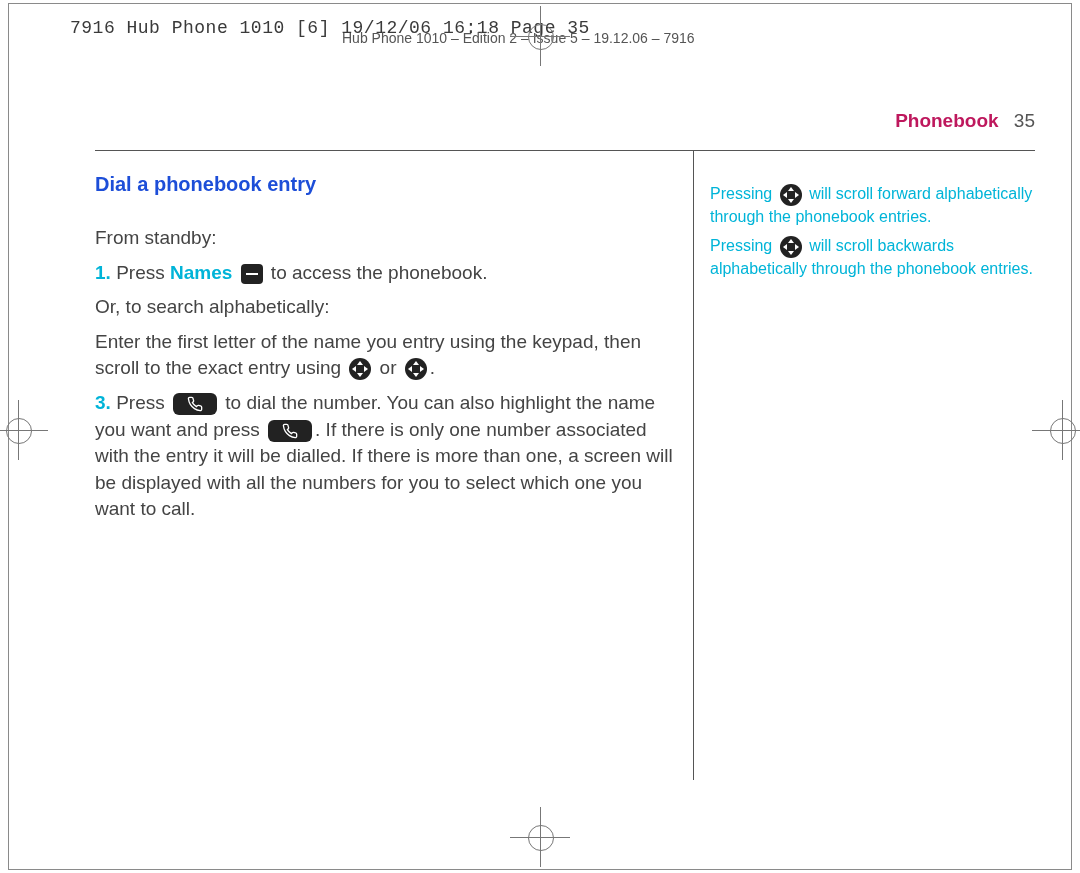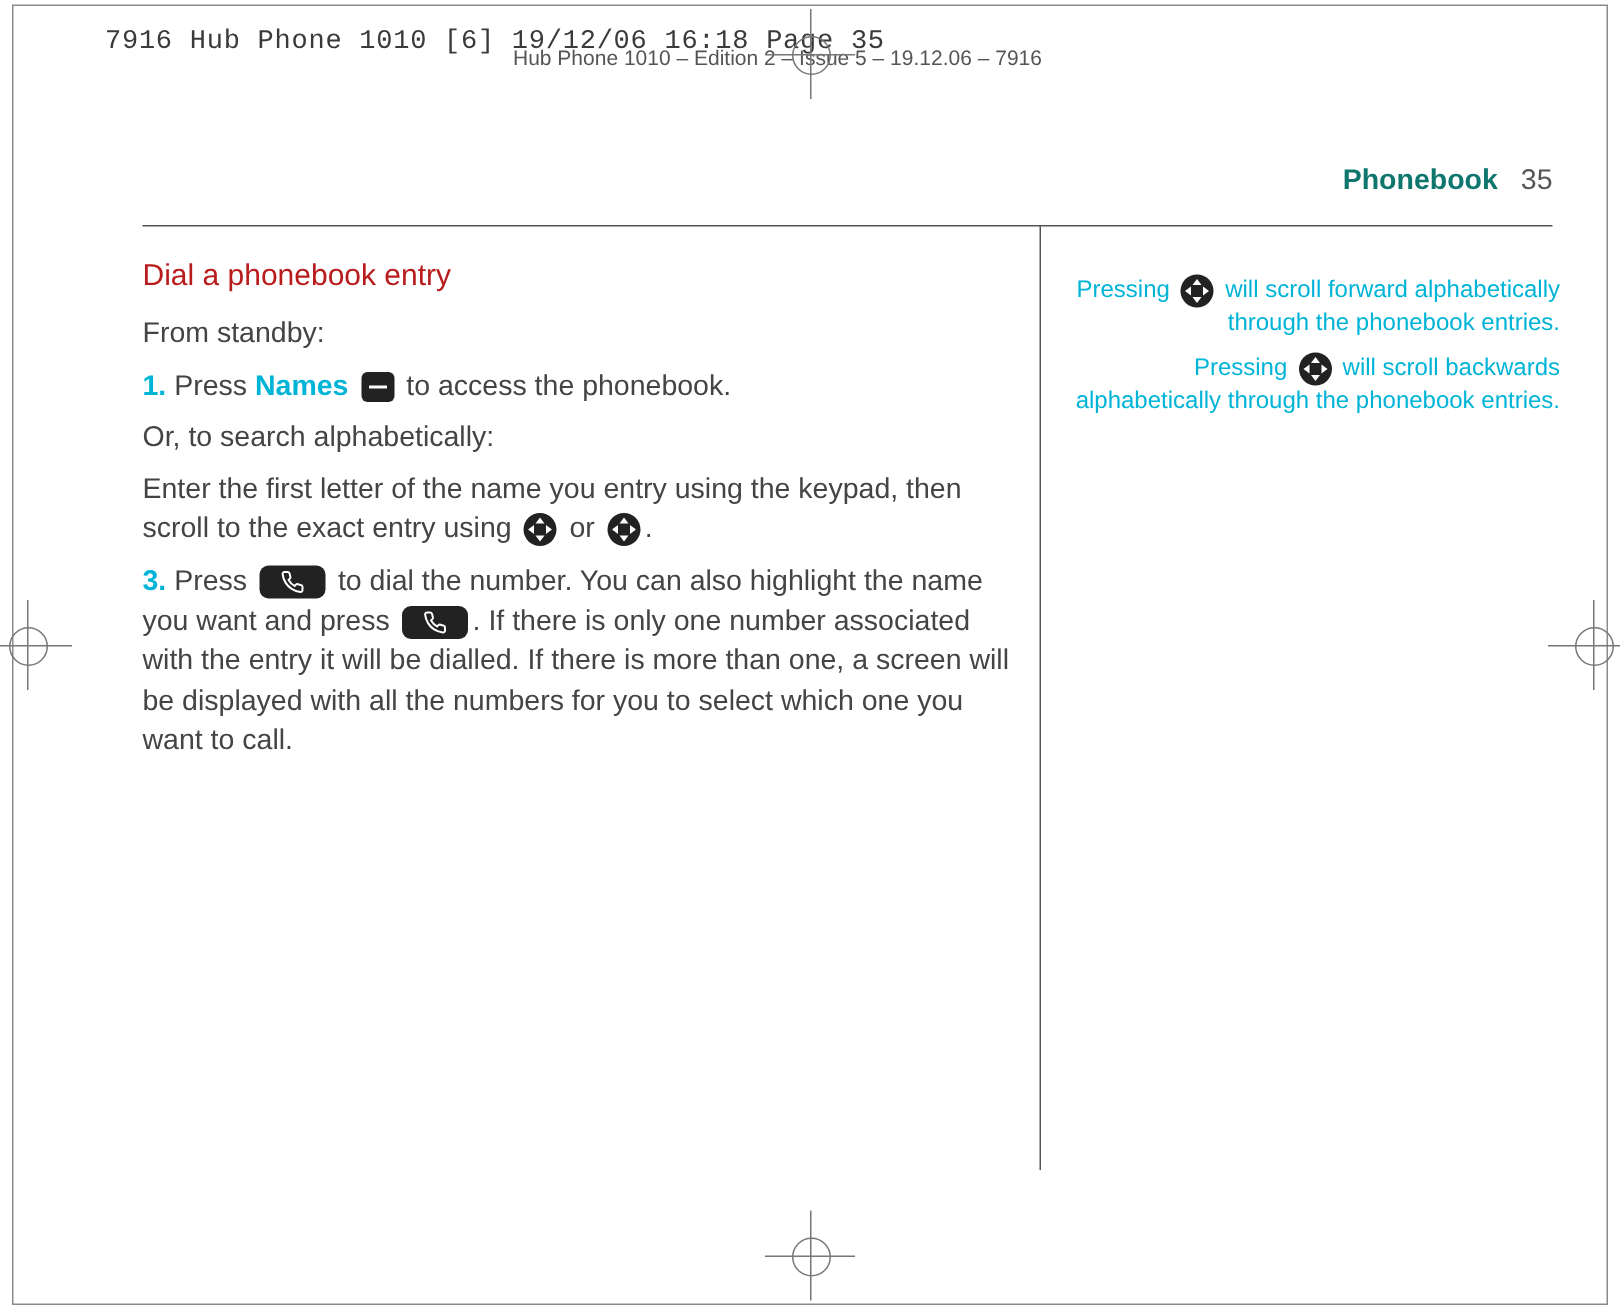--- a/index.html
+++ b/index.html
@@ -37,21 +37,21 @@
     border: 1px solid #8a8a8a;
   }
   .section-title {
     position: absolute;
     top: 110px;
     right: 45px;
     font-size: 19px;
     color: #555;
   }
   .section-title .pb {
-    color: #0f766e;
+    color: #be185d;
     font-weight: bold;
     margin-right: 10px;
   }
   .hr-line {
     position: absolute;
     top: 150px;
     left: 95px;
     right: 45px;
     height: 1px;
     background: #555;
@@ -74,27 +74,26 @@
     line-height: 1.4;
   }
   .col-right {
     position: absolute;
     top: 175px;
     left: 710px;
     width: 330px;
     font-size: 16px;
     color: #00b4d8;
     line-height: 1.35;
-    text-align: right;
   }
   .heading-cyan {
-    color: #b91c1c;
-    font-weight: normal;
+    color: #1d4ed8;
+    font-weight: bold;
     font-size: 20px;
-    margin-bottom: 12px;
+    margin-bottom: 27px;
   }
   .list-item {
     margin-top: 8px;
     margin-bottom: 8px;
   }
   .num {
     color: #00b4d8;
     font-weight: bold;
   }
   .kw {

